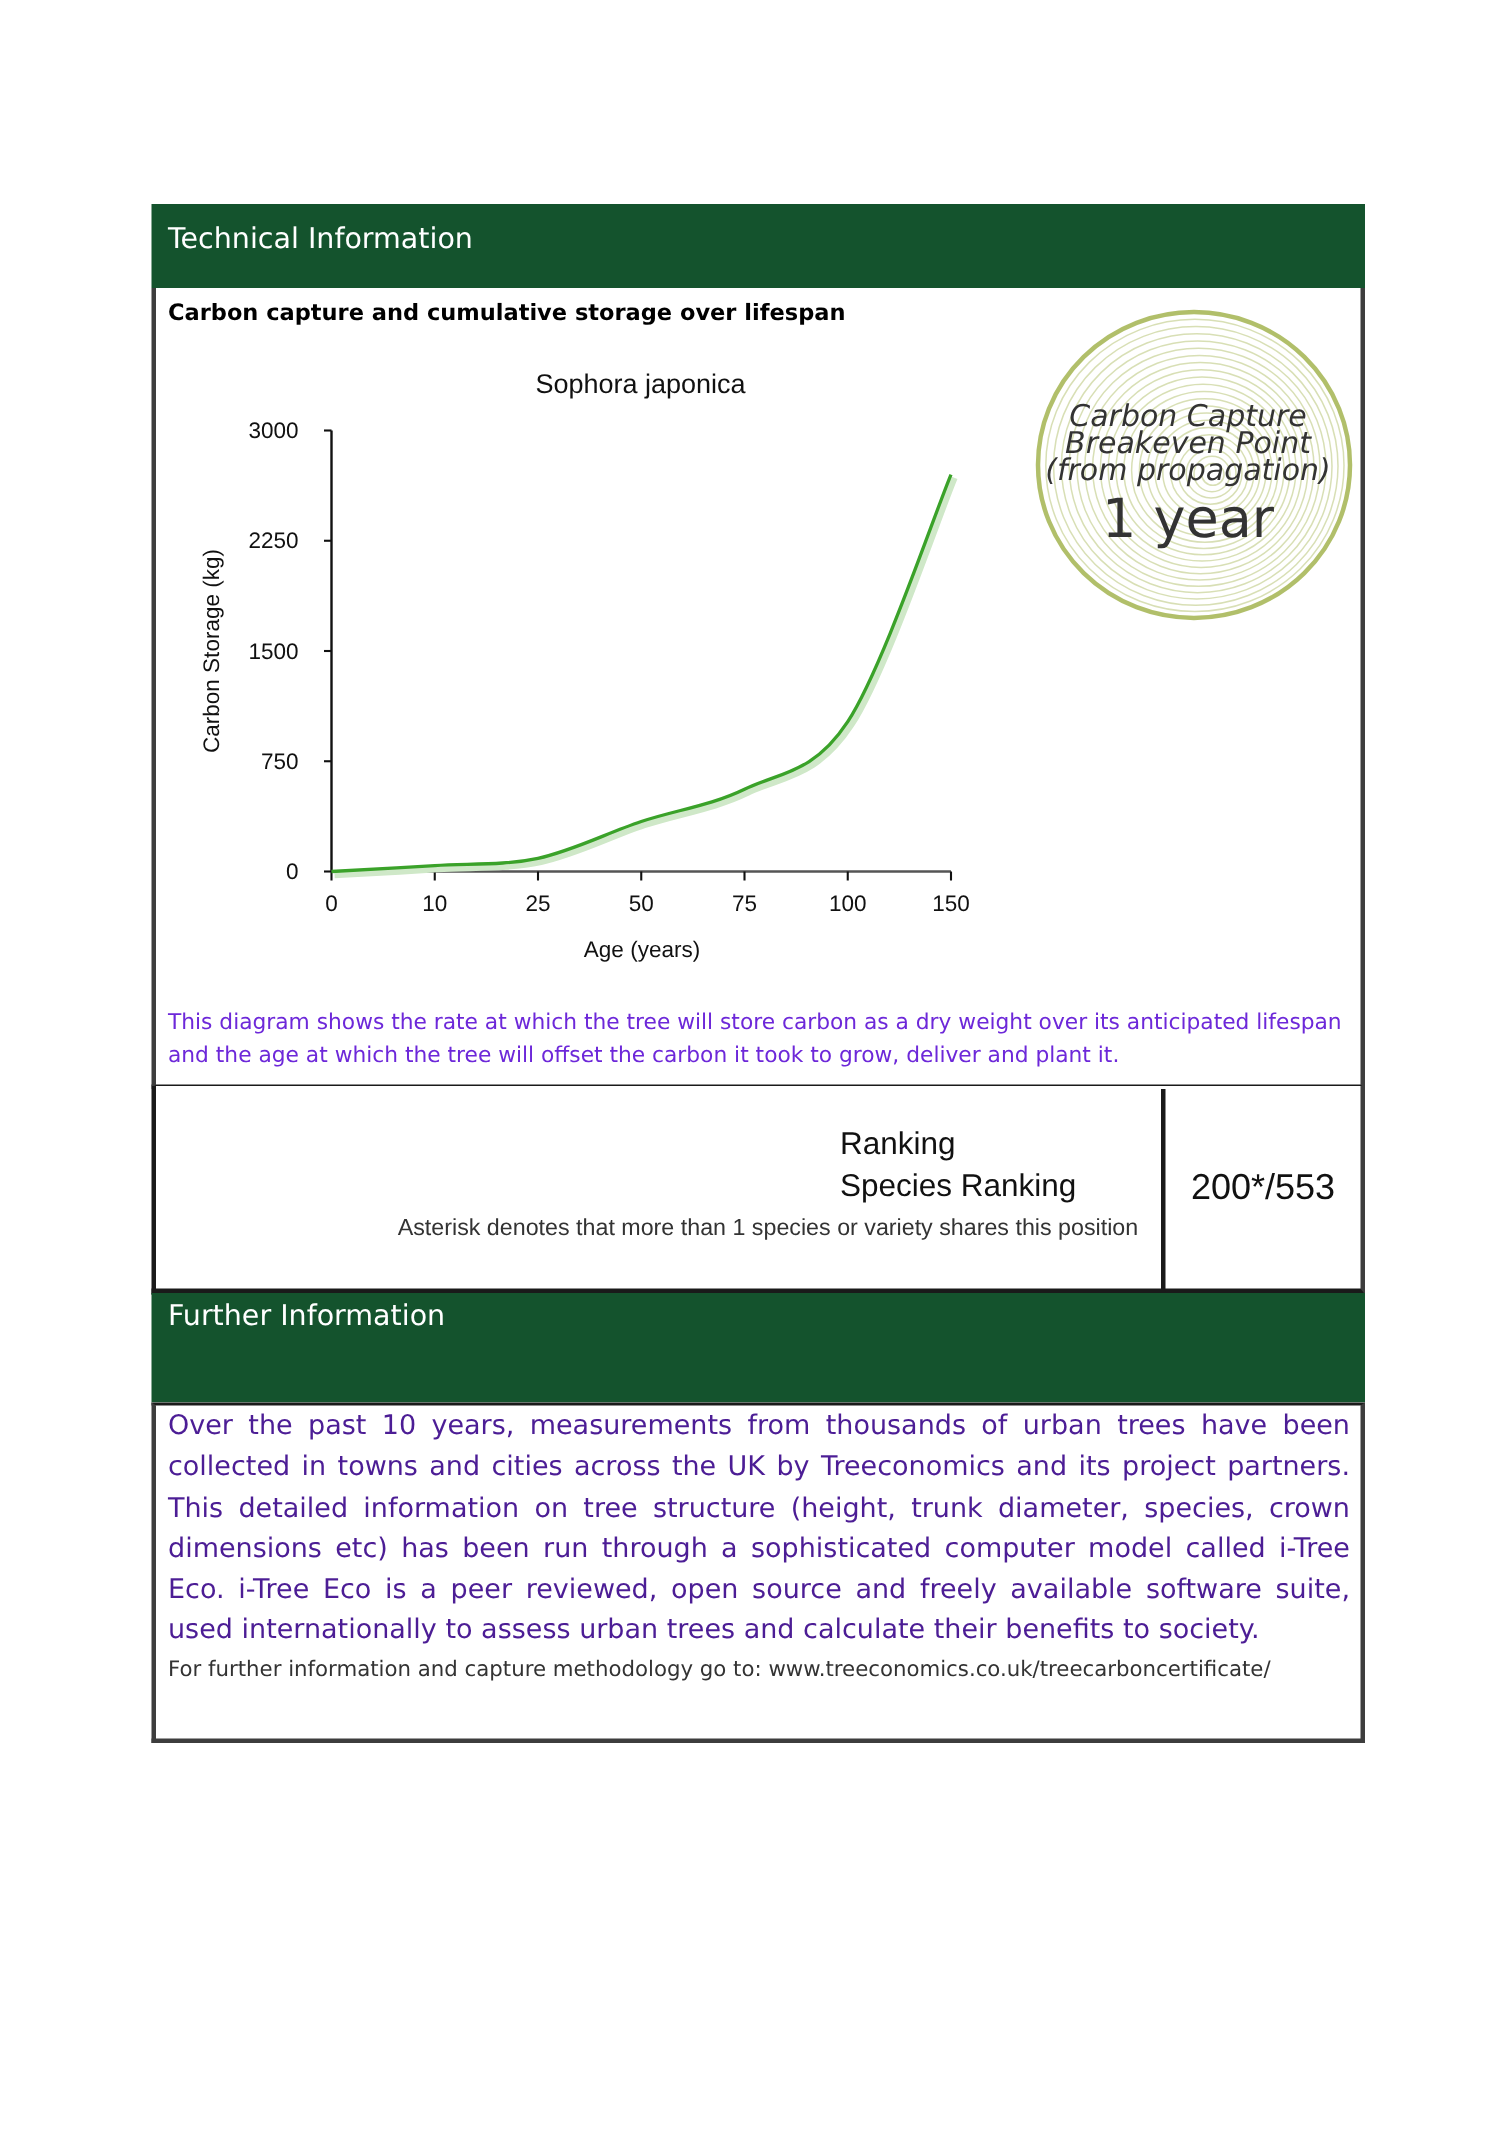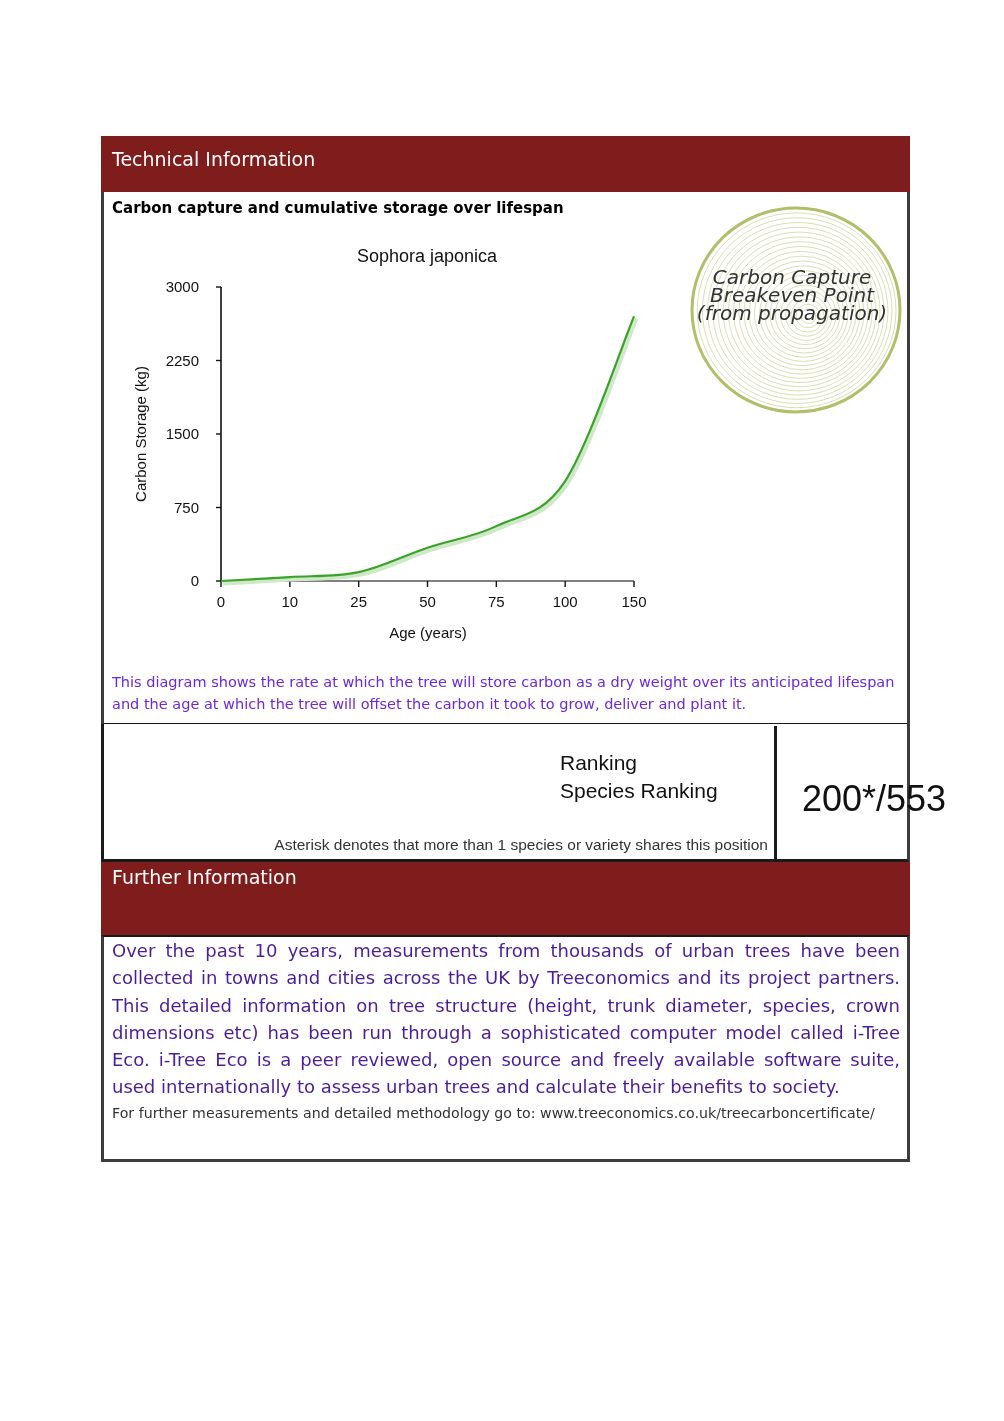--- a/index.html
+++ b/index.html
@@ -1,18 +1,18 @@
 <!DOCTYPE html>
 <html><head>
 <meta charset="utf-8">
 <style>
   html, body { margin: 0; padding: 0; background: #ffffff; }
   body { width: 1004px; height: 1421px; position: relative; overflow: hidden; }
   .hdr {
-    position: absolute; background: #7f1d1d; color: #ffffff;
+    position: absolute; background: #14532d; color: #ffffff;
     font-family: "DejaVu Sans", sans-serif; font-size: 19px;
     box-sizing: border-box; padding-left: 11px;
   }
   .hdr-tech { left: 101px; top: 136px; width: 809px; height: 56px; line-height: 46px; }
   .hdr-further { left: 101px; top: 862px; width: 809px; height: 73px; line-height: 30px; }
   .panel {
     position: absolute; box-sizing: border-box; background: #fff;
   }
   .tech-panel {
     left: 101px; top: 192px; width: 809px; height: 534px;
@@ -30,25 +30,25 @@
   .rank-panel {
     left: 101px; top: 724px; width: 809px; height: 139px;
     border-left: 3px solid #1a1a1a; border-right: 3px solid #3d3d3d; border-bottom: 4px solid #1a1a1a;
   }
   .rank-divider { position: absolute; left: 774px; top: 726px; width: 3px; height: 135px; background: #1a1a1a; }
   .rank-label {
     position: absolute; left: 560px; top: 749px;
     font-family: "Liberation Sans", sans-serif; font-size: 21px; color: #111; line-height: 28px;
   }
   .rank-value {
-    position: absolute; left: 777px; top: 778px; width: 130px; 
-    font-family: "Liberation Sans", sans-serif; font-size: 36px; color: #111; margin-left: 25px;
+    position: absolute; left: 777px; top: 778px; width: 130px; text-align: center;
+    font-family: "Liberation Sans", sans-serif; font-size: 24px; color: #111;
   }
   .rank-note {
-    position: absolute; left: 256px; top: 836px; width: 512px; text-align: right;
+    position: absolute; left: 256px; top: 810px; width: 512px; text-align: center;
     font-family: "Liberation Sans", sans-serif; font-size: 15.5px; color: #333;
   }
   .further-panel {
     left: 101px; top: 935px; width: 809px; height: 227px;
     border-left: 3px solid #3d3d3d; border-right: 3px solid #3d3d3d; border-bottom: 3px solid #3d3d3d;
     border-top: 2px solid #1a1a1a;
   }
   .further-body {
     position: absolute; left: 112px; top: 937px; width: 788px;
     font-family: "DejaVu Sans", sans-serif; font-size: 18px; color: #4c1d95; line-height: 27.3px;
@@ -141,31 +141,32 @@
     <ellipse cx="122.2" cy="109.1" rx="25.80000000000001" ry="25.28400000000001" fill="none" stroke="#a8b85a" stroke-opacity="0.45" stroke-width="1"></ellipse>
     <ellipse cx="122.8" cy="109.4" rx="21.200000000000003" ry="20.776000000000003" fill="none" stroke="#a8b85a" stroke-opacity="0.45" stroke-width="1"></ellipse>
     <ellipse cx="123.4" cy="109.7" rx="16.60000000000001" ry="16.268000000000008" fill="none" stroke="#a8b85a" stroke-opacity="0.45" stroke-width="1"></ellipse>
     <ellipse cx="124" cy="110" rx="12" ry="11.76" fill="none" stroke="#a8b85a" stroke-opacity="0.45" stroke-width="1"></ellipse>
     <ellipse cx="124.6" cy="110.3" rx="7.400000000000006" ry="7.252000000000005" fill="none" stroke="#a8b85a" stroke-opacity="0.45" stroke-width="1"></ellipse>
   </svg>
 <div class="badge-text">
   <span class="badge-line">Carbon Capture</span>
   <span class="badge-line">Breakeven Point</span>
   <span class="badge-line">(from propagation)</span>
+  <span class="badge-big">1 year</span>
 </div>
 
 <div class="tech-caption">This diagram shows the rate at which the tree will store carbon as a dry weight over its anticipated lifespan and the age at which the tree will offset the carbon it took to grow, deliver and plant it.</div>
 
 <div class="panel rank-panel"></div>
 <div class="rank-divider"></div>
 <div class="rank-label">
   <div>Ranking</div>
   <div>Species Ranking</div>
 </div>
 <div class="rank-value">200*/553</div>
 <div class="rank-note">Asterisk denotes that more than 1 species or variety shares this position</div>
 
 <div class="hdr hdr-further">
   <span>Further Information</span>
 </div>
 <div class="panel further-panel"></div>
 <div class="further-body">Over the past 10 years, measurements from thousands of urban trees have been collected in towns and cities across the UK by Treeconomics and its project partners. This detailed information on tree structure (height, trunk diameter, species, crown dimensions etc) has been run through a sophisticated computer model called i-Tree Eco. i-Tree Eco is a peer reviewed, open source and freely available software suite, used internationally to assess urban trees and calculate their benefits to society.</div>
-<div class="further-link-line">For further measurements and detailed methodology go to: www.treeconomics.co.uk/treecarboncertificate/</div>
+<div class="further-link-line">For further information and capture methodology go to: www.treeconomics.co.uk/treecarboncertificate/</div>
 
 </body></html>

